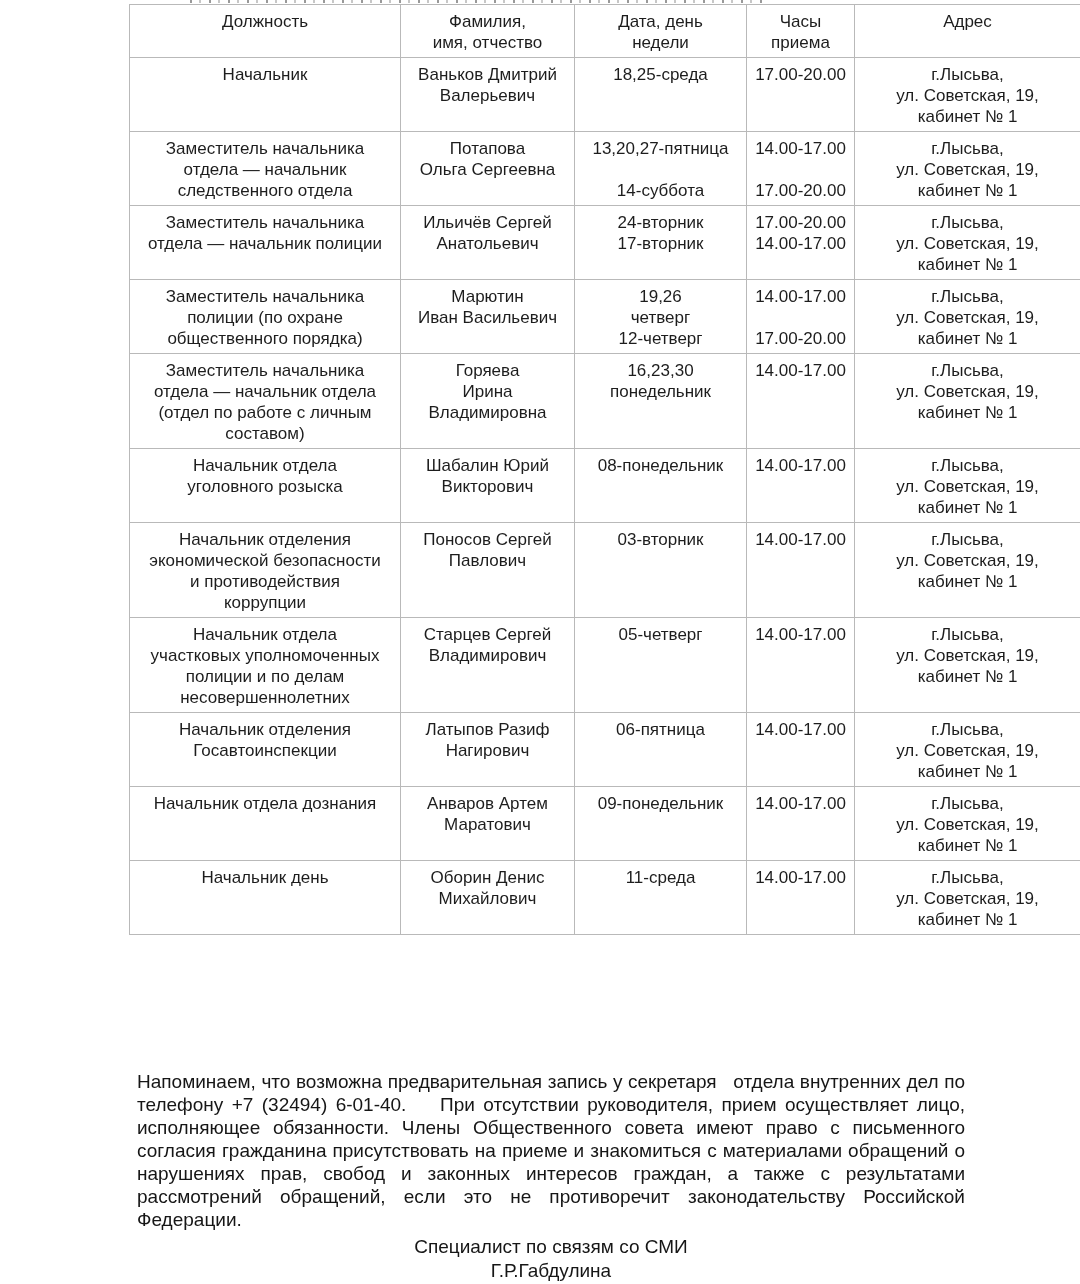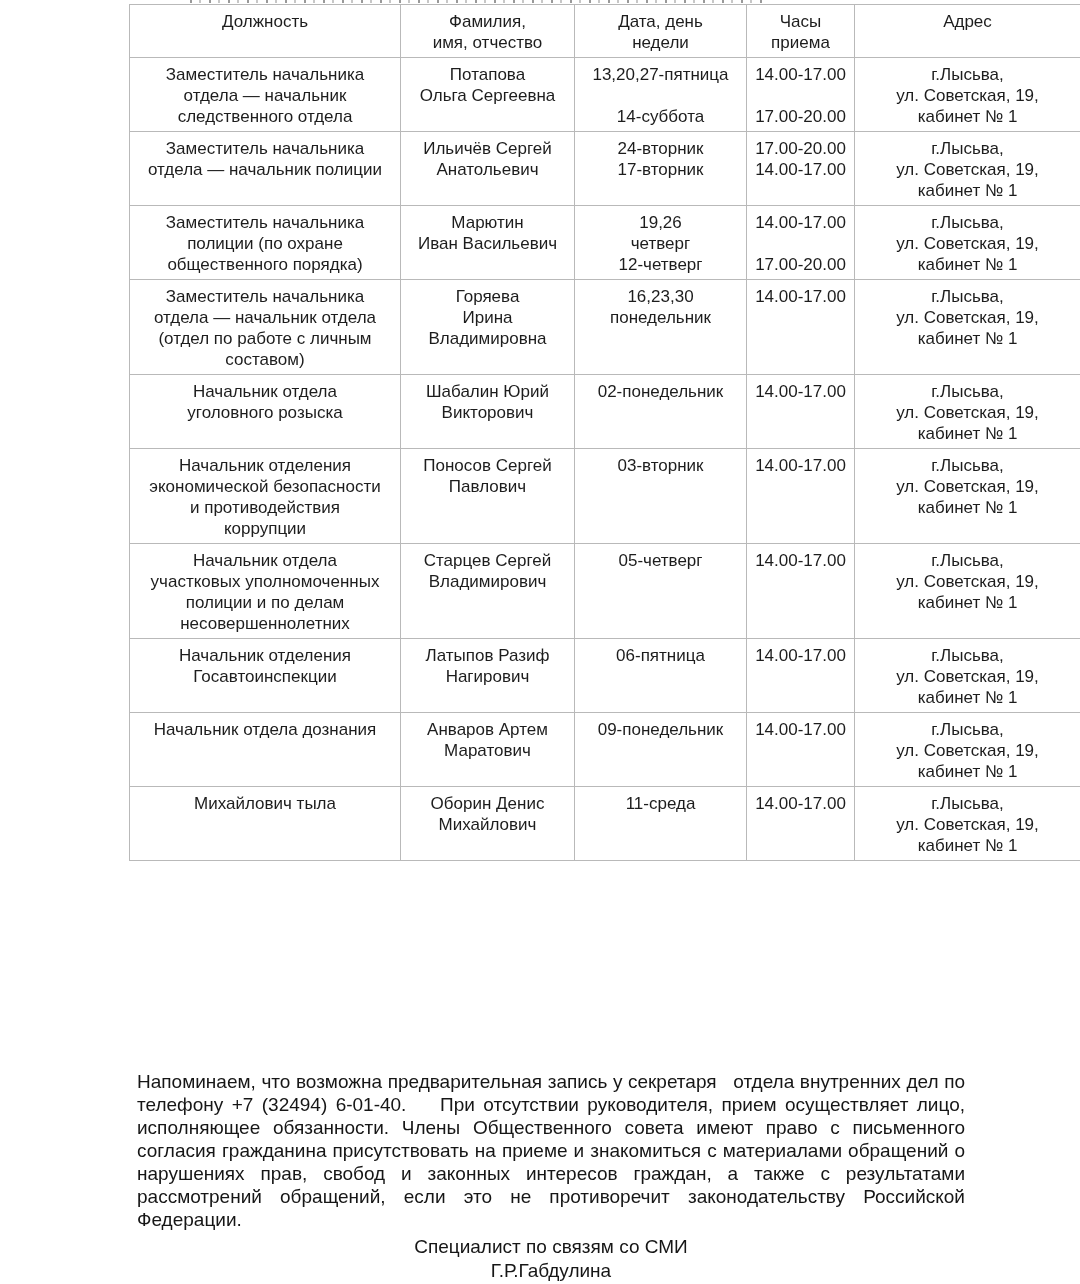--- a/index.html
+++ b/index.html
@@ -82,20 +82,30 @@
           <th>Фамилия,
 имя, отчество</th>
           <th>Дата, день
 недели</th>
           <th>Часы приема</th>
           <th>Адрес</th>
         </tr>
       </thead>
       <tbody>
           <tr>
+      <td>Начальник</td>
+      <td>Ваньков Дмитрий
+Валерьевич</td>
+      <td>18,25-среда</td>
+      <td>17.00-20.00</td>
+      <td>г.Лысьва,
+ул. Советская, 19,
+кабинет № 1</td>
+    </tr>
+          <tr>
       <td>Заместитель начальника
 отдела — начальник
 следственного отдела</td>
       <td>Потапова
 Ольга Сергеевна</td>
       <td>13,20,27-пятница
 
 14-суббота</td>
       <td>14.00-17.00
 
@@ -146,21 +156,21 @@
       <td>14.00-17.00</td>
       <td>г.Лысьва,
 ул. Советская, 19,
 кабинет № 1</td>
     </tr>
           <tr>
       <td>Начальник отдела
 уголовного розыска</td>
       <td>Шабалин Юрий
 Викторович</td>
-      <td>02-понедельник</td>
+      <td>08-понедельник</td>
       <td>14.00-17.00</td>
       <td>г.Лысьва,
 ул. Советская, 19,
 кабинет № 1</td>
     </tr>
           <tr>
       <td>Начальник отделения
 экономической безопасности
 и противодействия
 коррупции</td>
@@ -200,21 +210,21 @@
       <td>Начальник отдела дознания</td>
       <td>Анваров Артем
 Маратович</td>
       <td>09-понедельник</td>
       <td>14.00-17.00</td>
       <td>г.Лысьва,
 ул. Советская, 19,
 кабинет № 1</td>
     </tr>
           <tr>
-      <td>Михайлович тыла</td>
+      <td>Начальник день</td>
       <td>Оборин Денис
 Михайлович</td>
       <td>11-среда</td>
       <td>14.00-17.00</td>
       <td>г.Лысьва,
 ул. Советская, 19,
 кабинет № 1</td>
     </tr>
         </tbody>
     </table>

